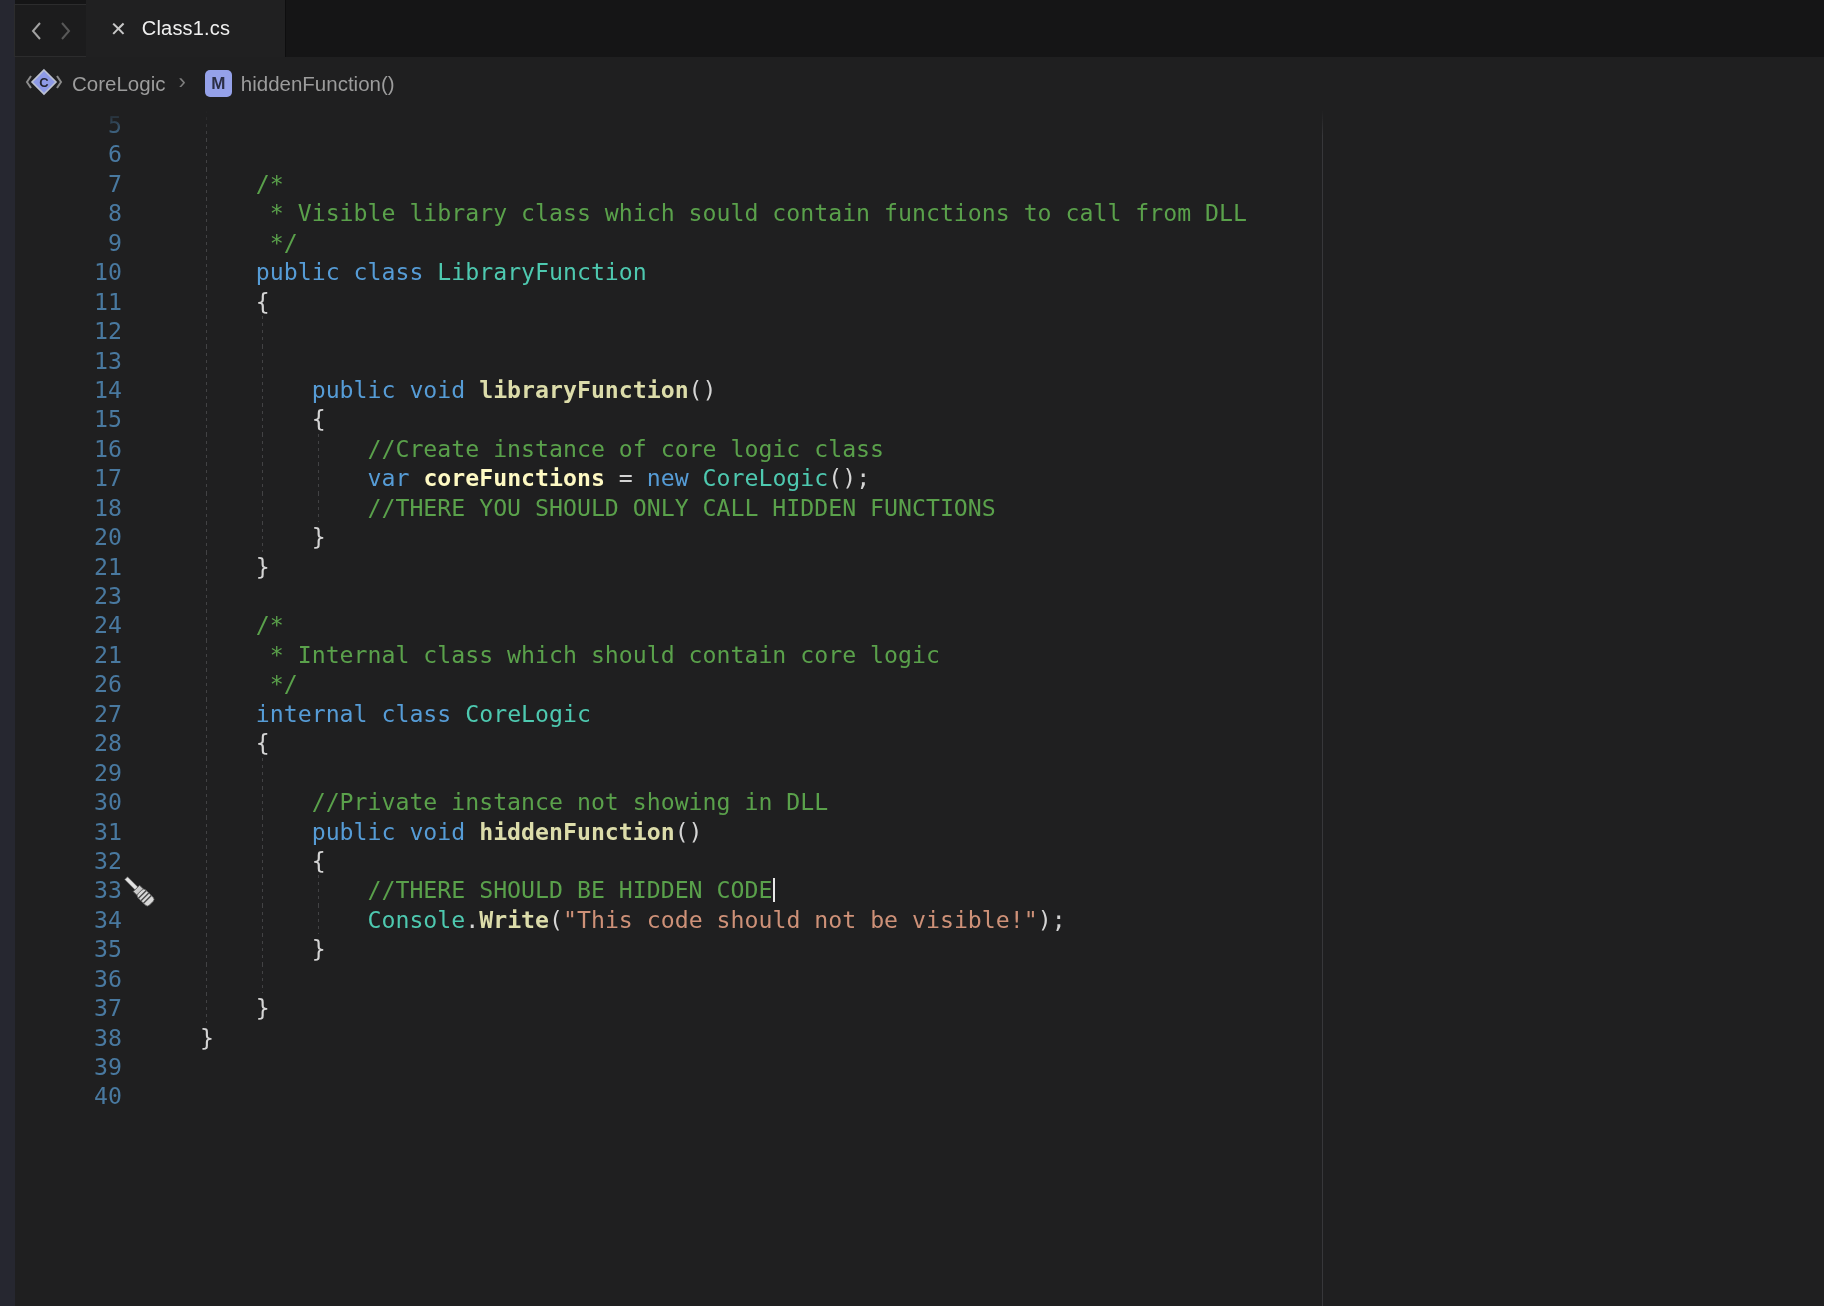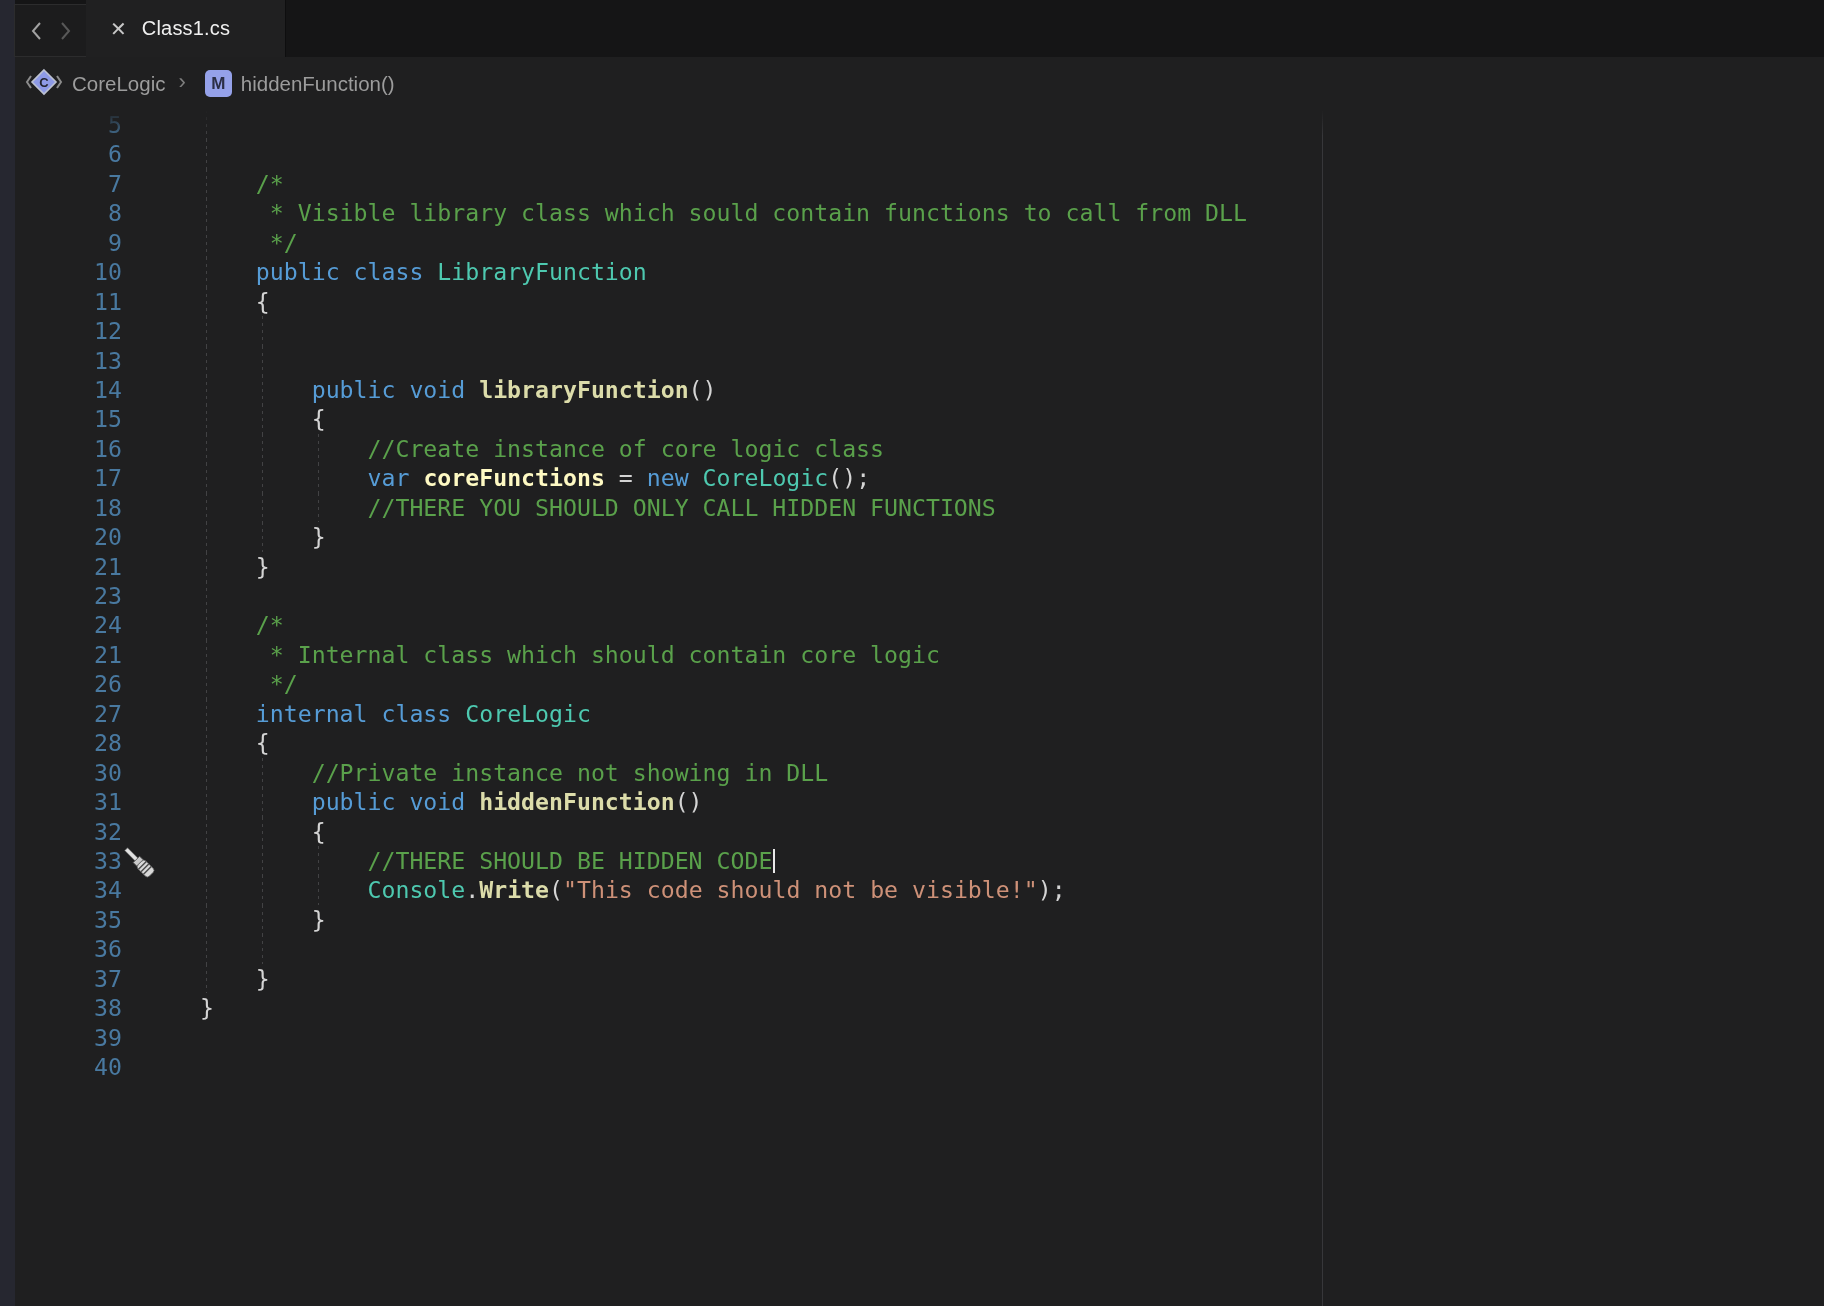--- a/index.html
+++ b/index.html
@@ -209,20 +209,26 @@
           <span class="code"><span class="tk-k">    internal class </span><span class="tk-t">CoreLogic</span></span>
         </div>
         <div class="row">
           <i class="g" style="left: 206px;"></i>
           <span class="ln">28</span>
           <span class="code"><span class="tk-p">    {</span></span>
         </div>
         <div class="row">
           <i class="g" style="left: 206px;"></i>
           <i class="g" style="left: 262px;"></i>
+          <span class="ln">29</span>
+          <span class="code"></span>
+        </div>
+        <div class="row">
+          <i class="g" style="left: 206px;"></i>
+          <i class="g" style="left: 262px;"></i>
           <span class="ln">30</span>
           <span class="code"><span class="tk-c">        //Private instance not showing in DLL</span></span>
         </div>
         <div class="row">
           <i class="g" style="left: 206px;"></i>
           <i class="g" style="left: 262px;"></i>
           <span class="ln">31</span>
           <span class="code"><span class="tk-k">        public void </span><span class="tk-f">hiddenFunction</span><span class="tk-p">()</span></span>
         </div>
         <div class="row">

